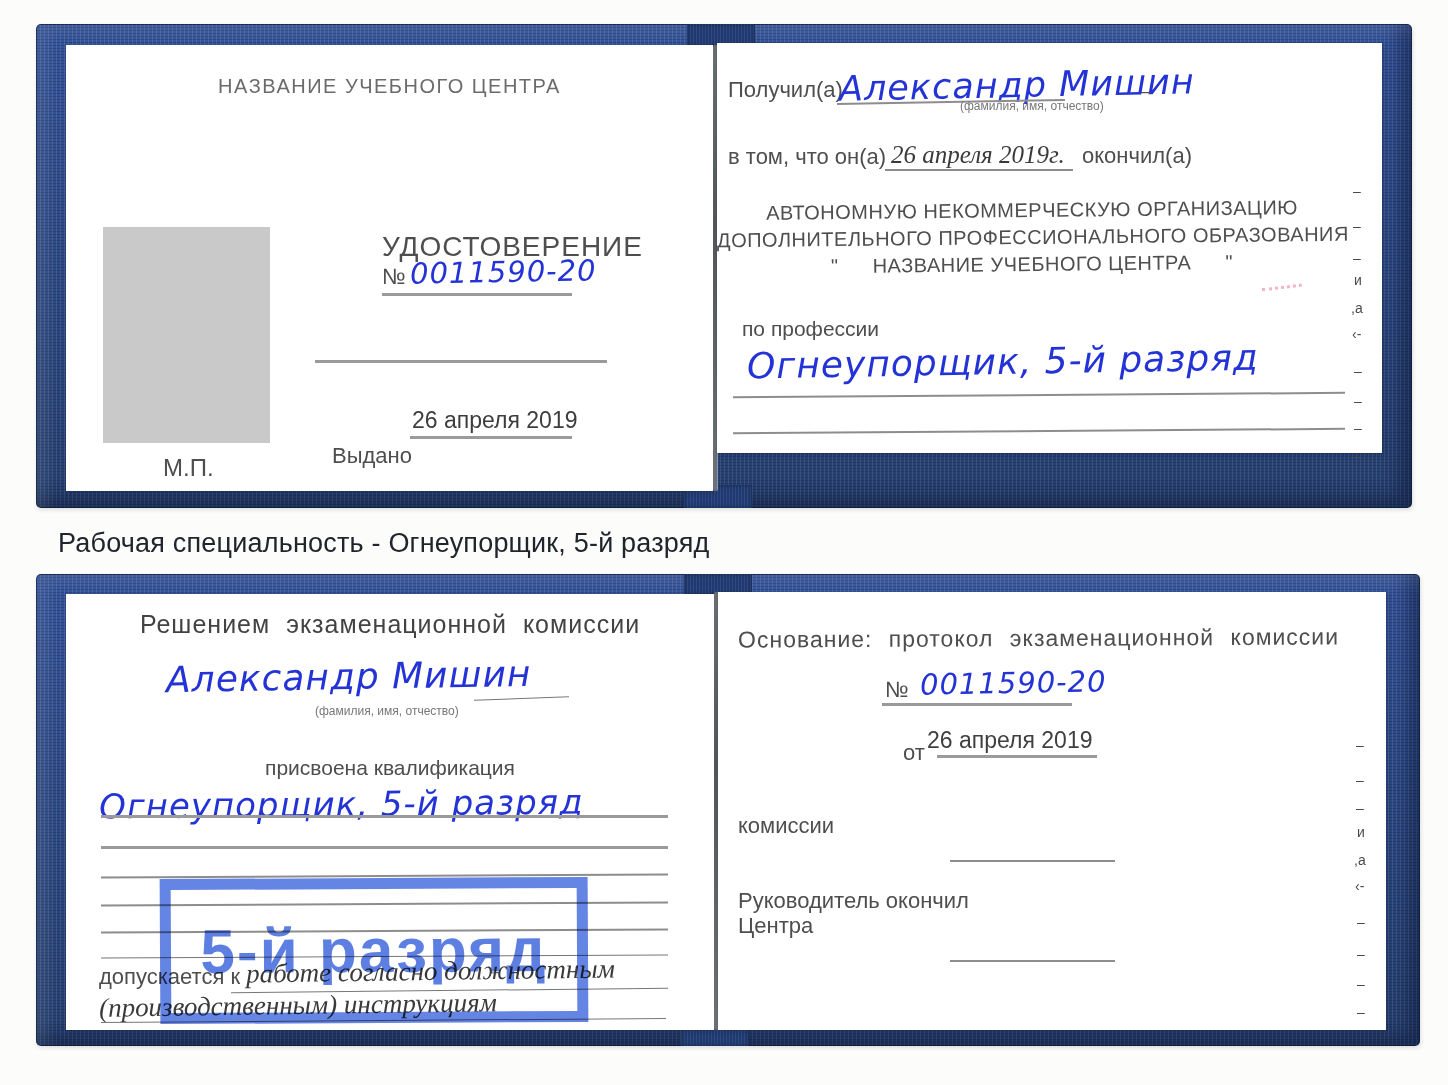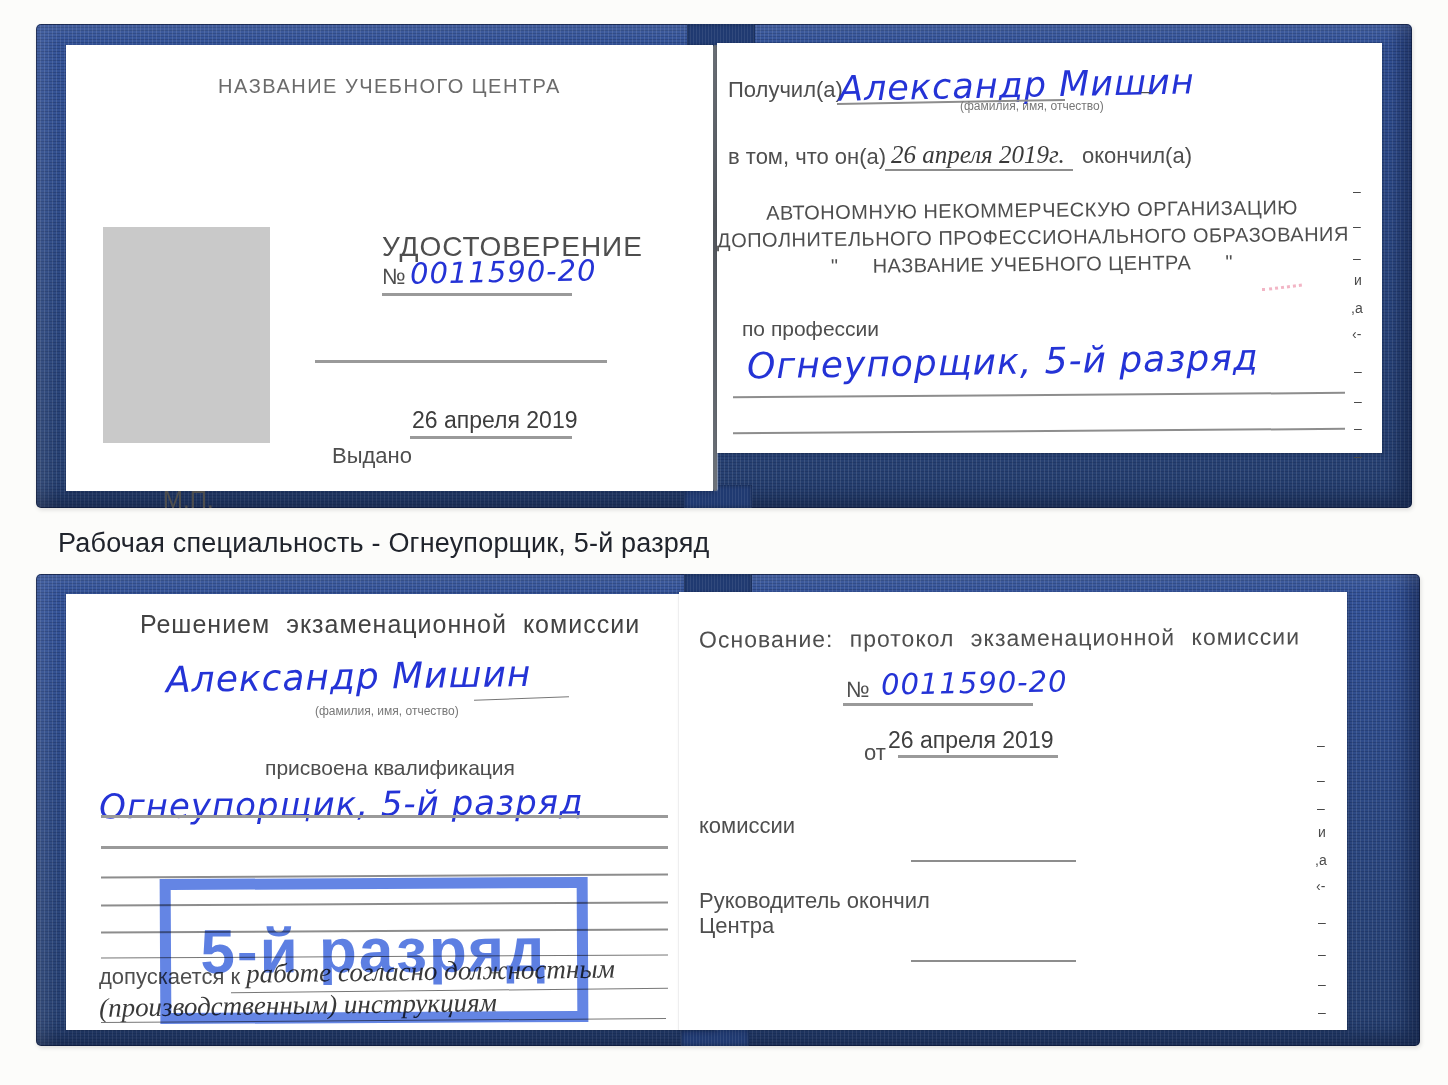--- a/index.html
+++ b/index.html
@@ -94,21 +94,21 @@
       <div class="t print" style="left:316px;top:219px;font-size:22px;">№</div>
       <div class="t script" style="left:344px;top:210px;font-size:29px;transform:rotate(-1deg);">0011590-20</div>
       <div class="rule-thick" style="left:316px;top:248px;width:190px;"></div>
 
       <div class="rule-thick" style="left:249px;top:315px;width:292px;"></div>
 
       <div class="t print" style="left:266px;top:372px;font-size:22px;margin-top:26px;">Выдано</div>
       <div class="t" style="left:346px;top:362px;font-size:23px;color:#3d3d3d;">26 апреля 2019</div>
       <div class="rule-thick" style="left:344px;top:391px;width:162px;"></div>
 
-      <div class="t print" style="left:97px;top:409px;font-size:24px;margin-top:32px;">М.П.</div>
+      <div class="t print" style="left:97px;top:409px;font-size:24px;">М.П.</div>
     </div>
 
     <div class="binding" style="left:677px;top:21px;height:446px;"></div>
 
     <div class="page" style="left:681px;top:19px;width:665px;height:410px;">
       <div class="t print" style="left:11px;top:34px;font-size:22px;">Получил(а)</div>
       <div class="t script" style="left:122px;top:22px;font-size:35px;transform:rotate(-1.2deg);">Александр Мишин</div>
       <div class="rule" style="left:120px;top:58px;width:228px;transform:rotate(-1deg);"></div>
       <div class="t hint" style="left:243px;top:56px;">(фамилия, имя, отчество)</div>
       <div class="t print" style="left:424px;top:38px;font-size:18px;">–</div>
@@ -174,21 +174,21 @@
       <div class="t serifit" style="left:33px;top:396px;font-size:27px;transform:rotate(-.8deg);">(производственным) инструкциям</div>
       <div class="rule" style="left:35px;top:426px;width:565px;height:1px;background:#777;transform:rotate(-.4deg);"></div>
 
       <div class="stamp" style="left:94px;top:284px;width:406px;height:123px;">
         <span class="stamp-text">5-й разряд</span>
       </div>
     </div>
 
     <div class="binding" style="left:678px;top:18px;height:438px;"></div>
 
-    <div class="page" style="left:643px;top:18px;width:668px;height:438px;text-decoration:underline;">
+    <div class="page" style="left:682px;top:18px;width:668px;height:438px;text-decoration:underline;">
       <div class="t print" style="left:20px;top:33px;font-size:23px;letter-spacing:1px;word-spacing:9px;transform:rotate(-.3deg);">
         <span>Основание:</span>
         <span>протокол экзаменационной комиссии</span>
       </div>
 
       <div class="t print" style="left:167px;top:85px;font-size:22px;">№</div>
       <div class="t script" style="left:202px;top:74px;font-size:29px;transform:rotate(-1deg);">0011590-20</div>
       <div class="rule-thick" style="left:164px;top:111px;width:190px;"></div>
 
       <div class="t print" style="left:185px;top:148px;font-size:22px;">от</div>

